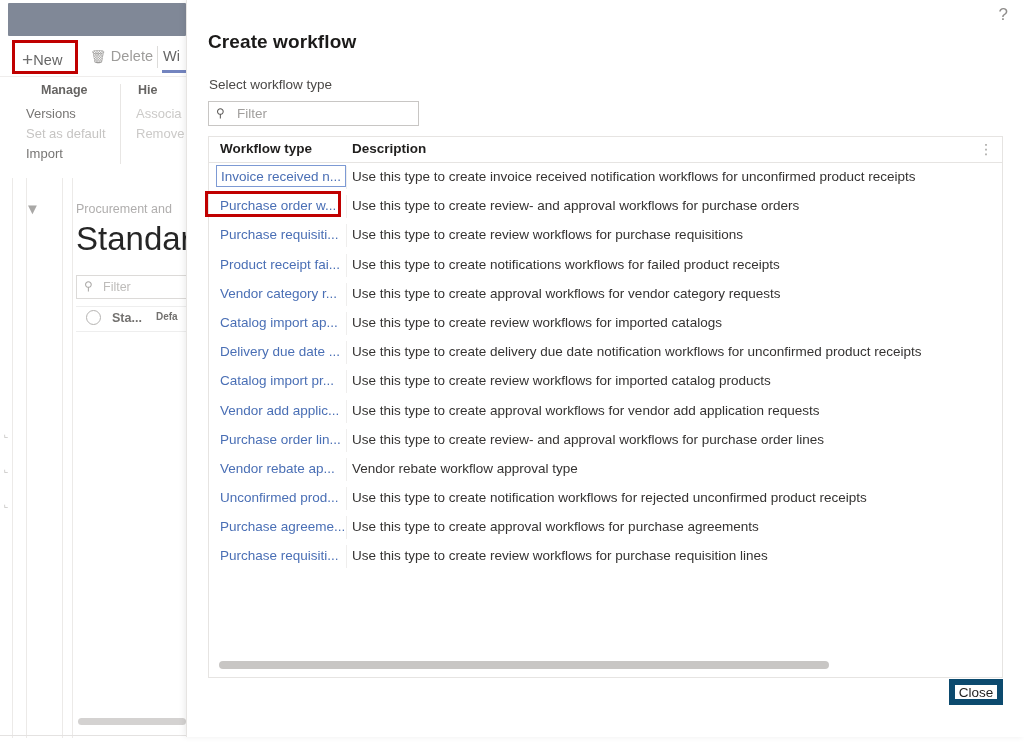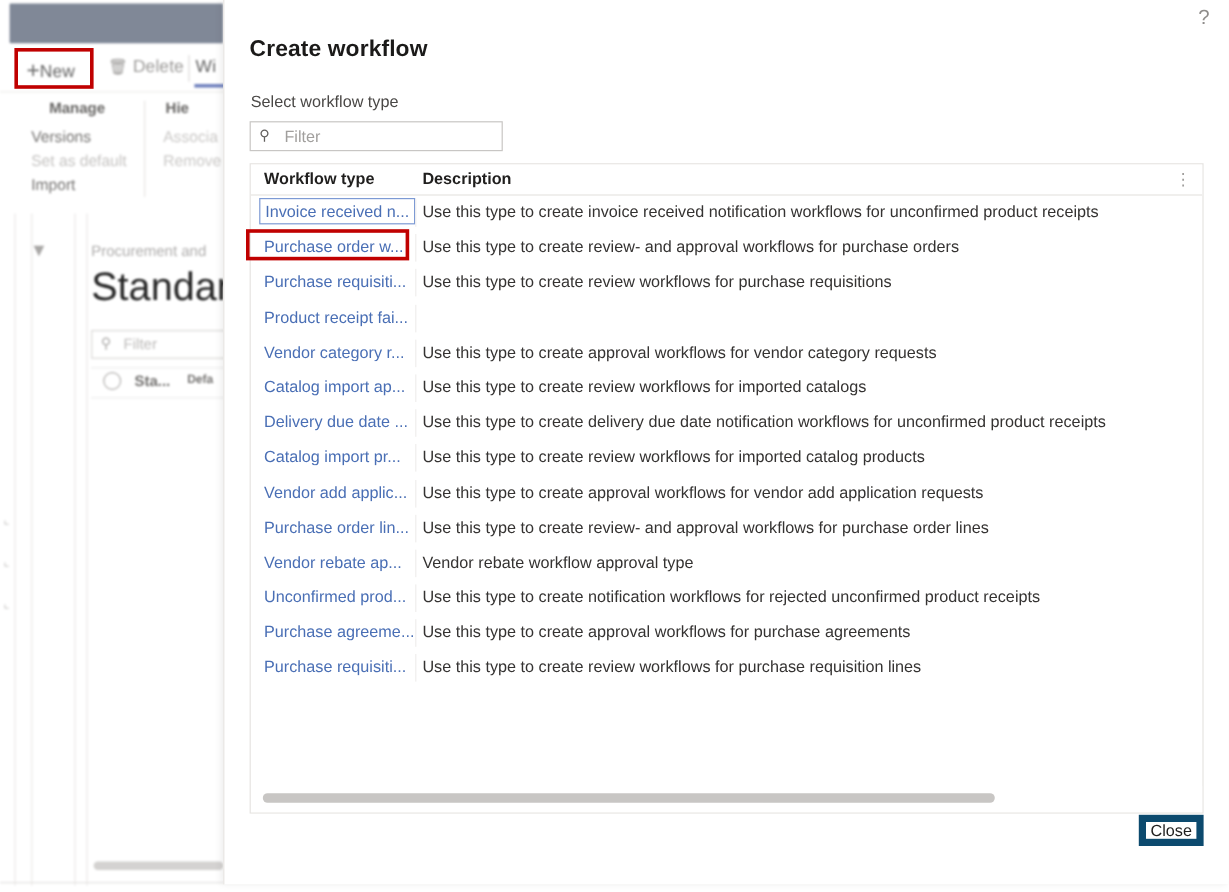--- a/index.html
+++ b/index.html
@@ -459,20 +459,21 @@
             <div class="gc-desc">Use this type to create review- and approval workflows for purchase orders</div>
           </div>
           <div class="grow">
             <div class="gc-type">Purchase requisiti...</div>
             <div class="gc-sep"></div>
             <div class="gc-desc">Use this type to create review workflows for purchase requisitions</div>
           </div>
           <div class="grow">
             <div class="gc-type">Product receipt fai...</div>
             <div class="gc-sep"></div>
+            <div class="gc-desc">Use this type to create notifications workflows for failed product receipts</div>
           </div>
           <div class="grow">
             <div class="gc-type">Vendor category r...</div>
             <div class="gc-sep"></div>
             <div class="gc-desc">Use this type to create approval workflows for vendor category requests</div>
           </div>
           <div class="grow">
             <div class="gc-type">Catalog import ap...</div>
             <div class="gc-sep"></div>
             <div class="gc-desc">Use this type to create review workflows for imported catalogs</div>

